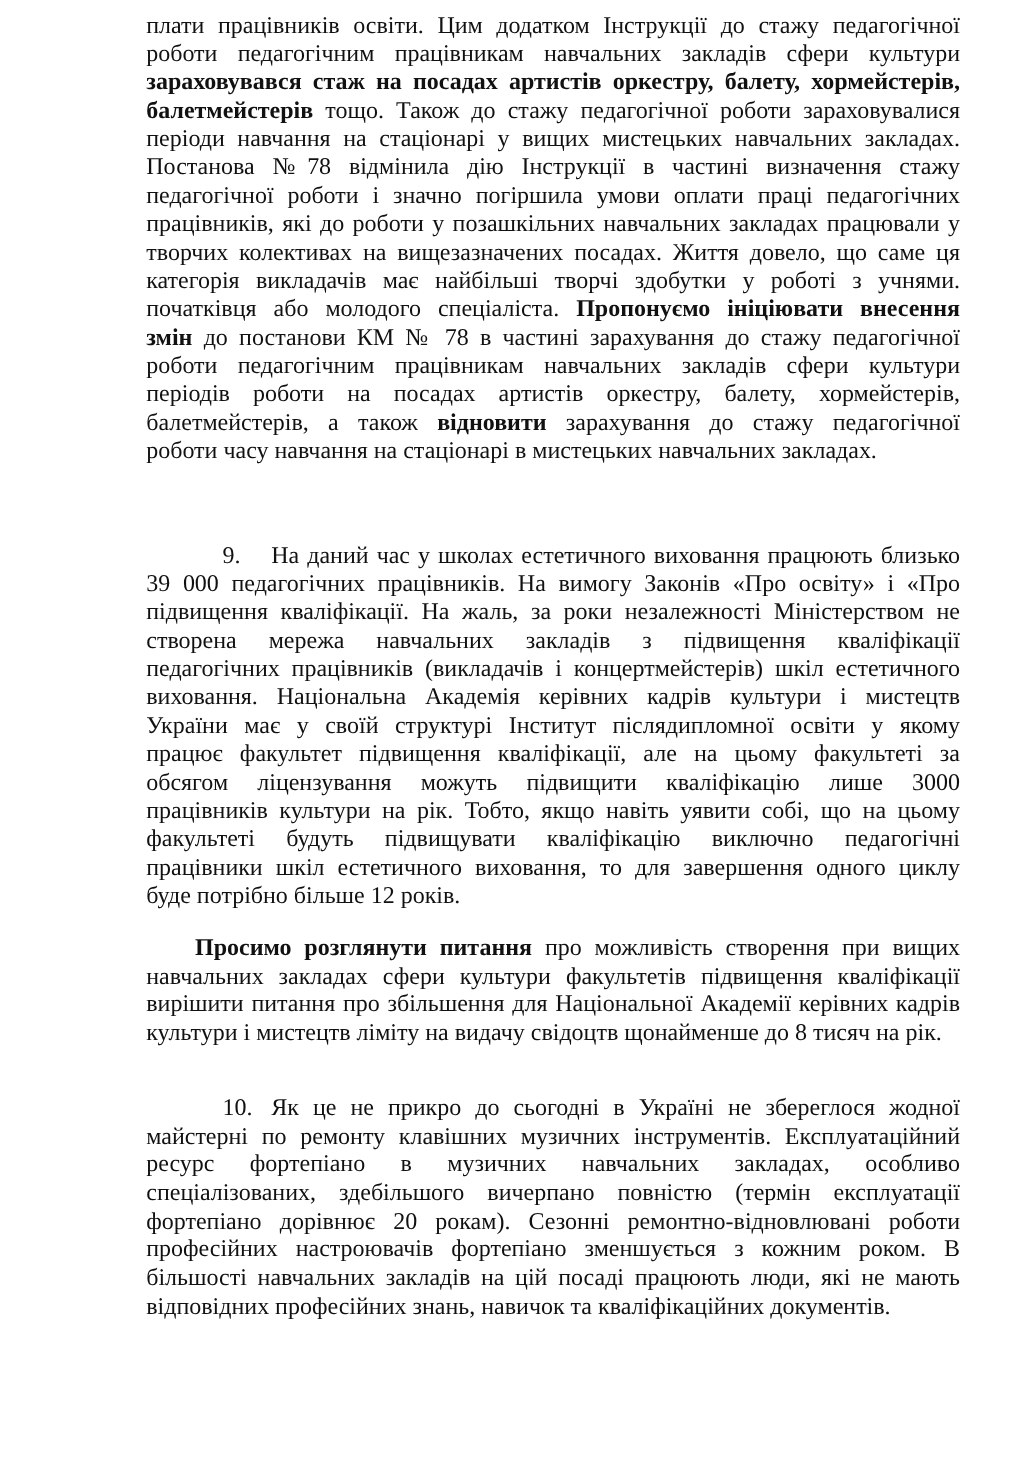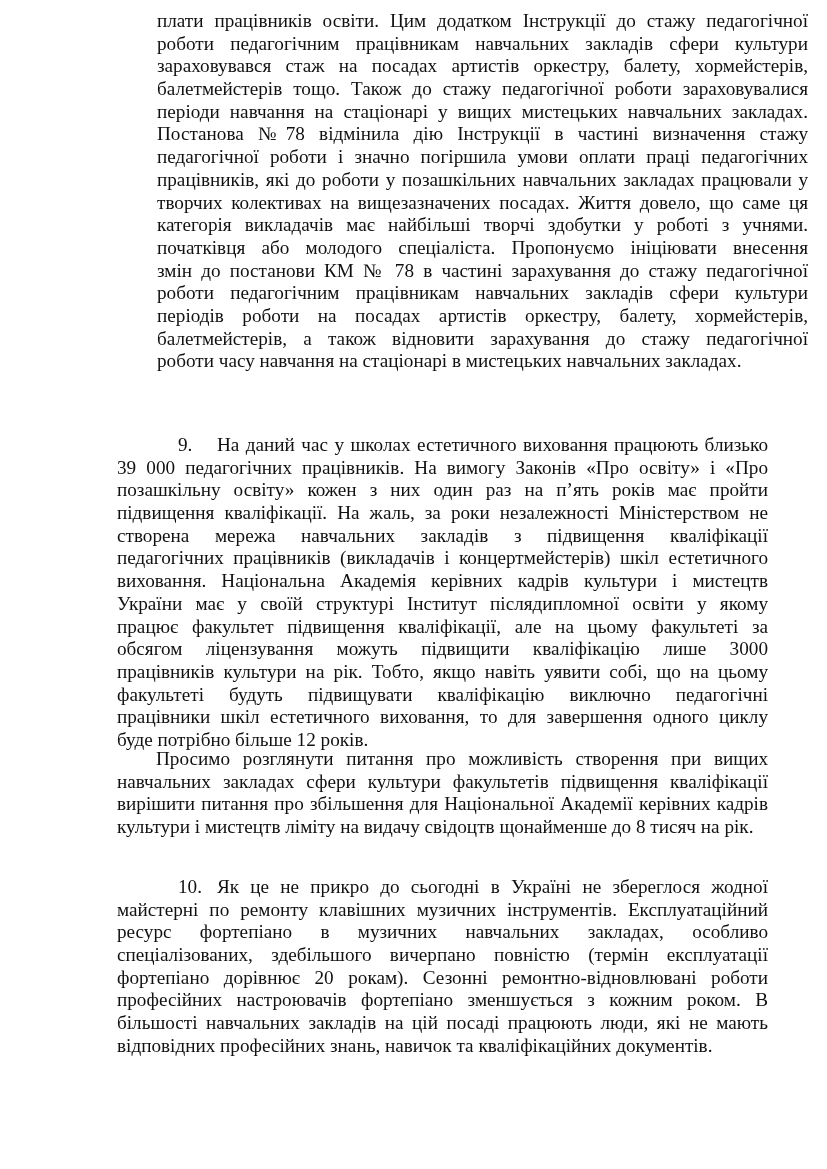--- a/index.html
+++ b/index.html
@@ -13,49 +13,48 @@
   .para { position: absolute; left: 117px; width: 651px; }
   .line {
     height: 22.7px; line-height: 22.7px; white-space: nowrap;
     text-align: justify; text-align-last: justify;
     overflow: visible;
   }
   .line.last { text-align-last: left; }
   .line.ind-num { padding-left: 61px; }
   .line.ind-bold { padding-left: 39px; }
   .num { display: inline-block; width: 39px; }
-  b, .b { font-weight: normal; }
+  b, .b { font-weight: bold; }
   .seg { }
 </style>
 </head>
 <body>
 
 <div class="page">
-  <div class="para" id="p1" style="top: 10px; margin-left: 40px;">
+  <div class="para" id="p1" style="top: 10px;">
       <div class="line"><span class="seg">плати працівників освіти. Цим додатком Інструкції до стажу педагогічної</span></div>
       <div class="line"><span class="seg">роботи педагогічним працівникам навчальних закладів сфери культури</span></div>
       <div class="line"><span class="seg b">зараховувався стаж на посадах артистів оркестру, балету, хормейстерів,</span></div>
       <div class="line"><span class="seg b">балетмейстерів</span><span class="seg"> тощо. Також до стажу педагогічної роботи зараховувалися</span></div>
       <div class="line"><span class="seg">періоди навчання на стаціонарі у вищих мистецьких навчальних закладах.</span></div>
       <div class="line"><span class="seg">Постанова №78 відмінила дію Інструкції в частині визначення стажу</span></div>
       <div class="line"><span class="seg">педагогічної роботи і значно погіршила умови оплати праці педагогічних</span></div>
       <div class="line"><span class="seg">працівників, які до роботи у позашкільних навчальних закладах працювали у</span></div>
       <div class="line"><span class="seg">творчих колективах на вищезазначених посадах. Життя довело, що саме ця</span></div>
       <div class="line"><span class="seg">категорія викладачів має найбільші творчі здобутки у роботі з учнями.</span></div>
       <div class="line"><span class="seg">початківця або молодого спеціаліста. </span><span class="seg b">Пропонуємо ініціювати внесення</span></div>
       <div class="line"><span class="seg b">змін</span><span class="seg"> до постанови КМ  № 78 в частині зарахування до стажу педагогічної</span></div>
       <div class="line"><span class="seg">роботи педагогічним працівникам навчальних закладів сфери культури</span></div>
       <div class="line"><span class="seg">періодів роботи на посадах артистів оркестру, балету, хормейстерів,</span></div>
       <div class="line"><span class="seg">балетмейстерів, а також </span><span class="seg b">відновити</span><span class="seg"> зарахування до стажу педагогічної</span></div>
       <div class="line last"><span class="seg">роботи часу навчання на стаціонарі в мистецьких навчальних закладах.</span></div>
     </div>
   <div class="para" id="p9" style="top: 434px;">
       <div class="line ind-num"><span class="num">9.</span><span class="seg">На даний час у школах естетичного виховання працюють близько</span></div>
       <div class="line"><span class="seg">39 000 педагогічних працівників. На вимогу Законів «Про освіту» і «Про</span></div>
-      <div class="line"><span class="seg">позашкільну освіту» кожен з них один раз на п’ять років має пройти</span></div>
       <div class="line"><span class="seg">підвищення кваліфікації. На жаль, за роки незалежності Міністерством не</span></div>
       <div class="line"><span class="seg">створена мережа навчальних закладів з підвищення кваліфікації</span></div>
       <div class="line"><span class="seg">педагогічних працівників (викладачів і концертмейстерів) шкіл естетичного</span></div>
       <div class="line"><span class="seg">виховання. Національна Академія керівних кадрів культури і мистецтв</span></div>
       <div class="line"><span class="seg">України має у своїй структурі Інститут післядипломної освіти у якому</span></div>
       <div class="line"><span class="seg">працює факультет підвищення кваліфікації, але на цьому факультеті за</span></div>
       <div class="line"><span class="seg">обсягом ліцензування можуть підвищити кваліфікацію лише 3000</span></div>
       <div class="line"><span class="seg">працівників культури на рік. Тобто, якщо навіть уявити собі, що на цьому</span></div>
       <div class="line"><span class="seg">факультеті будуть підвищувати кваліфікацію виключно педагогічні</span></div>
       <div class="line"><span class="seg">працівники шкіл естетичного виховання, то для завершення одного циклу</span></div>

